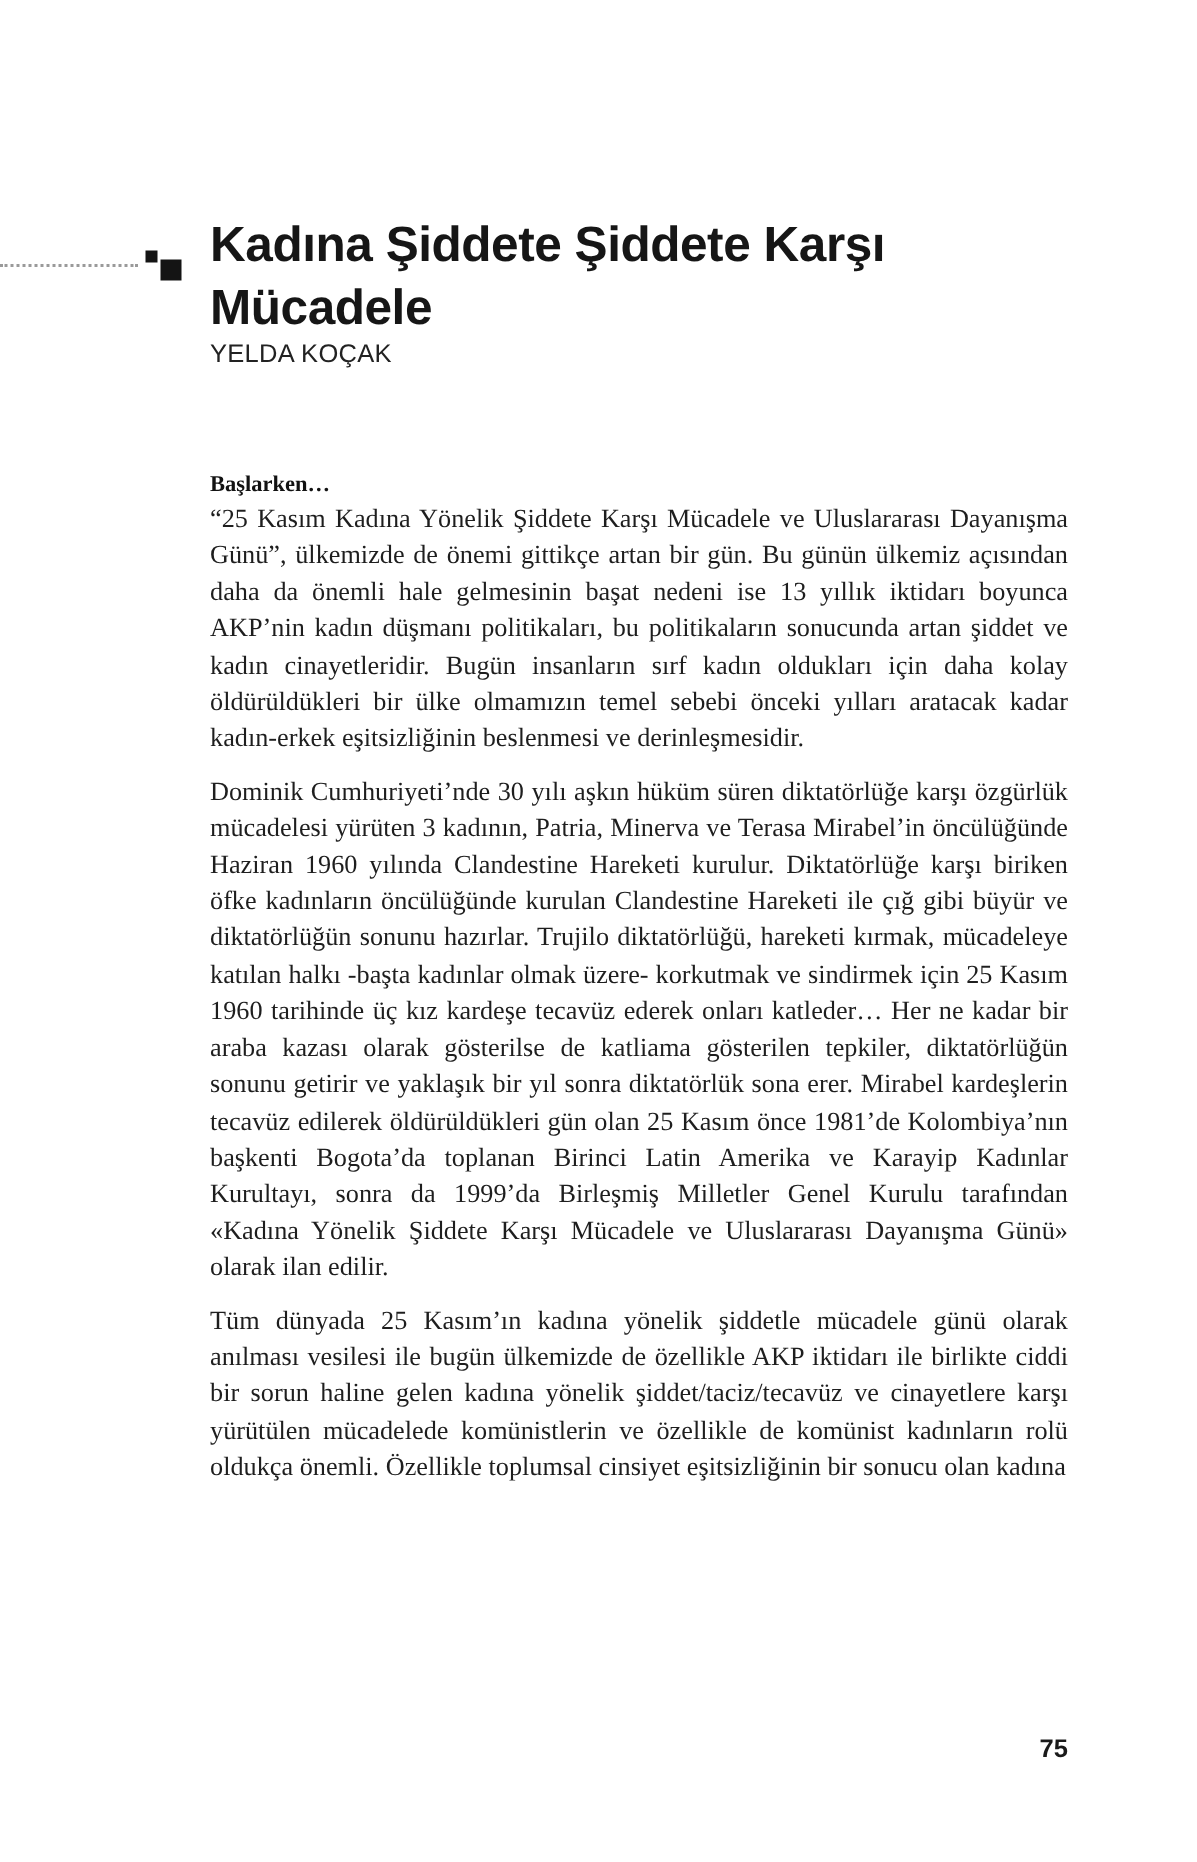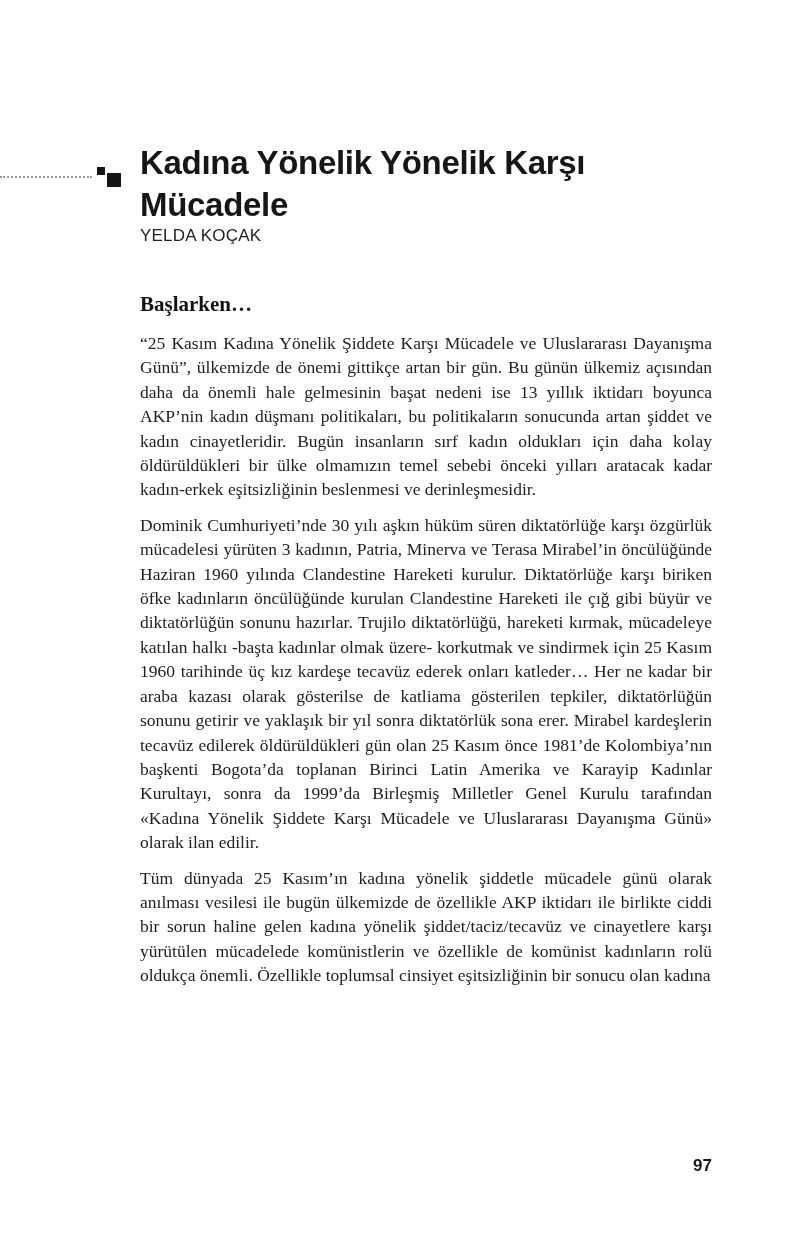--- a/index.html
+++ b/index.html
@@ -62,28 +62,28 @@
     color: #161616;
   }
   .author {
     font-family: "Liberation Sans", sans-serif;
     font-weight: 400;
     font-size: 17px;
     letter-spacing: 0.2px;
     color: #222222;
   }
   h2.section-heading {
-    margin-top: 46px;
+    margin-top: 69px;
     font-family: "Liberation Serif", serif;
     font-weight: 700;
-    font-size: 21px;
+    font-size: 15px;
     color: #121212;
   }
   .body-text {
-    margin-top: 14px;
+    margin-top: 1px;
   }
   .body-text p {
     font-family: "Liberation Serif", serif;
     font-size: 17.5px;
     line-height: 24.4px;
     text-align: justify;
     color: #1e1e1e;
     margin-bottom: 11px;
   }
   .page-number {
@@ -102,28 +102,28 @@
 <div class="page">
 
   <div class="dotted-rule"></div>
 
   <div class="chapter-marker">
     <span class="sq-small"></span>
     <span class="sq-big"></span>
   </div>
 
   <div class="content">
-    <h1 class="chapter-title">Kadına Yönelik Yönelik Karşı Mücadele</h1>
+    <h1 class="chapter-title">Kadına Şiddete Şiddete Karşı Mücadele</h1>
 
     <div class="author">YELDA KOÇAK</div>
 
     <h2 class="section-heading">Başlarken…</h2>
 
     <div class="body-text">
       <p>“25 Kasım Kadına Yönelik Şiddete Karşı Mücadele ve Uluslararası Dayanışma Günü”, ülkemizde de önemi gittikçe artan bir gün. Bu günün ülkemiz açısından daha da önemli hale gelmesinin başat nedeni ise 13 yıllık iktidarı boyunca AKP’nin kadın düşmanı politikaları, bu politikaların sonucunda artan şiddet ve kadın cinayetleridir. Bugün insanların sırf kadın oldukları için daha kolay öldürüldükleri bir ülke olmamızın temel sebebi önceki yılları aratacak kadar kadın-erkek eşitsizliğinin beslenmesi ve derinleşmesidir.</p>
       <p>Dominik Cumhuriyeti’nde 30 yılı aşkın hüküm süren diktatörlüğe karşı özgürlük mücadelesi yürüten 3 kadının, Patria, Minerva ve Terasa Mirabel’in öncülüğünde Haziran 1960 yılında Clandestine Hareketi kurulur. Diktatörlüğe karşı biriken öfke kadınların öncülüğünde kurulan Clandestine Hareketi ile çığ gibi büyür ve diktatörlüğün sonunu hazırlar. Trujilo diktatörlüğü, hareketi kırmak, mücadeleye katılan halkı -başta kadınlar olmak üzere- korkutmak ve sindirmek için 25 Kasım 1960 tarihinde üç kız kardeşe tecavüz ederek onları katleder… Her ne kadar bir araba kazası olarak gösterilse de katliama gösterilen tepkiler, diktatörlüğün sonunu getirir ve yaklaşık bir yıl sonra diktatörlük sona erer. Mirabel kardeşlerin tecavüz edilerek öldürüldükleri gün olan 25 Kasım önce 1981’de Kolombiya’nın başkenti Bogota’da toplanan Birinci Latin Amerika ve Karayip Kadınlar Kurultayı, sonra da 1999’da Birleşmiş Milletler Genel Kurulu tarafından «Kadına Yönelik Şiddete Karşı Mücadele ve Uluslararası Dayanışma Günü» olarak ilan edilir.</p>
       <p>Tüm dünyada 25 Kasım’ın kadına yönelik şiddetle mücadele günü olarak anılması vesilesi ile bugün ülkemizde de özellikle AKP iktidarı ile birlikte ciddi bir sorun haline gelen kadına yönelik şiddet/taciz/tecavüz ve cinayetlere karşı yürütülen mücadelede komünistlerin ve özellikle de komünist kadınların rolü oldukça önemli. Özellikle toplumsal cinsiyet eşitsizliğinin bir sonucu olan kadına</p>
     </div>
   </div>
 
-  <div class="page-number">97</div>
+  <div class="page-number">75</div>
 
 </div>
 
 </body></html>

